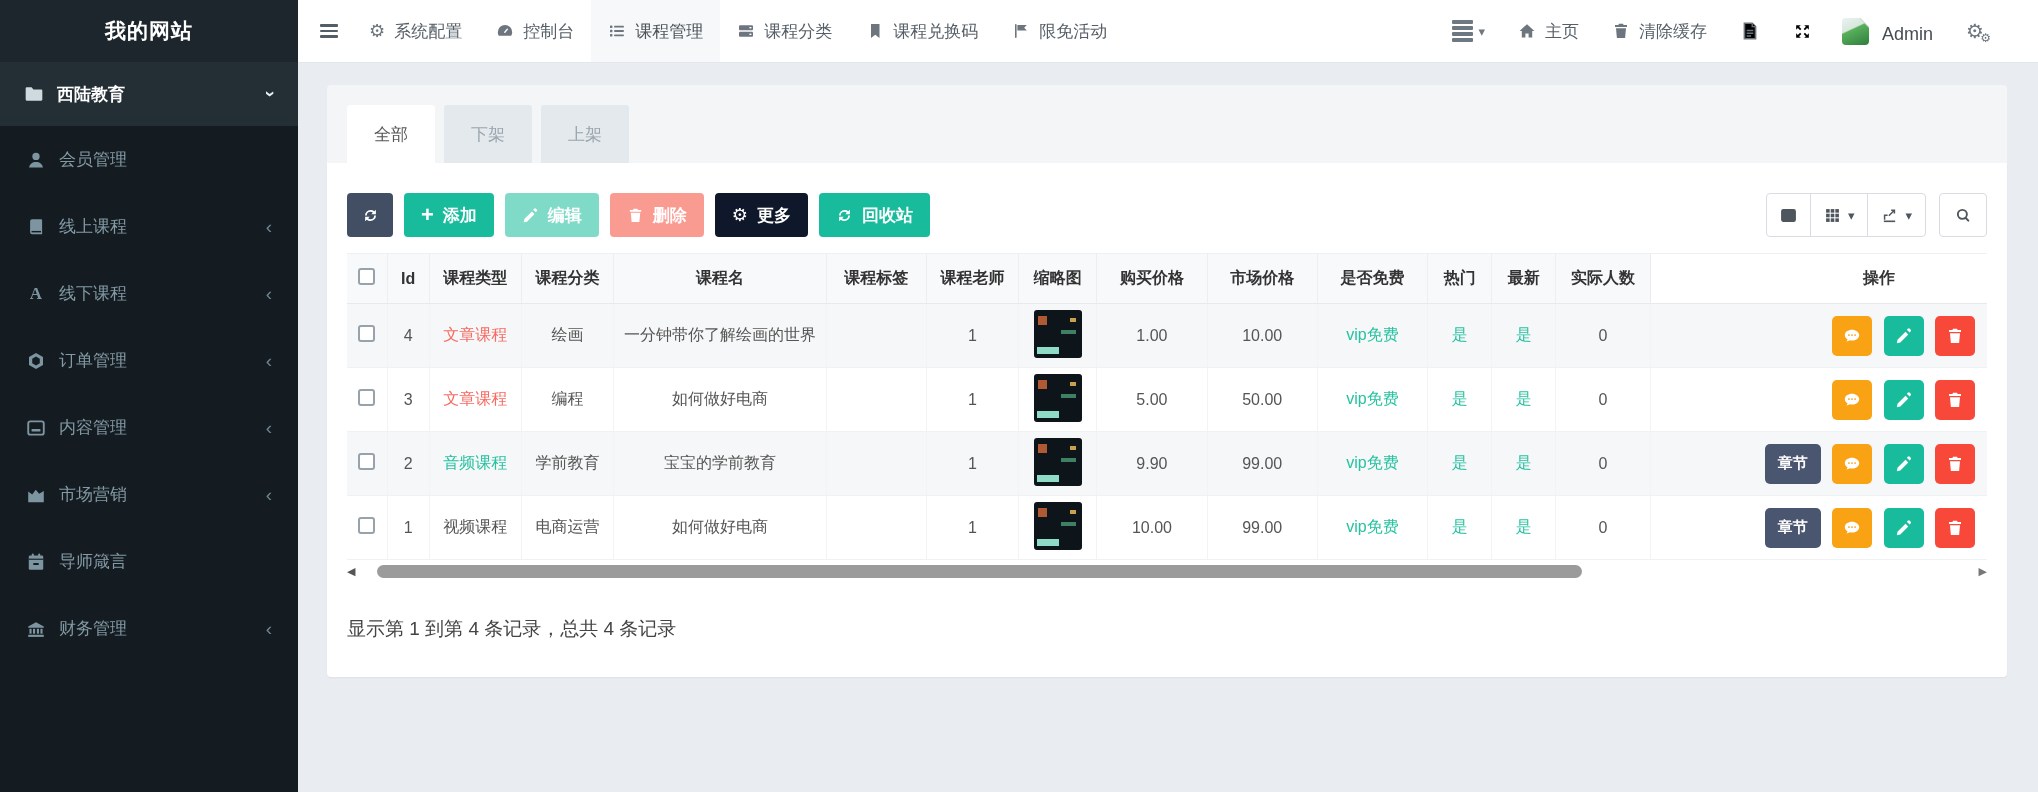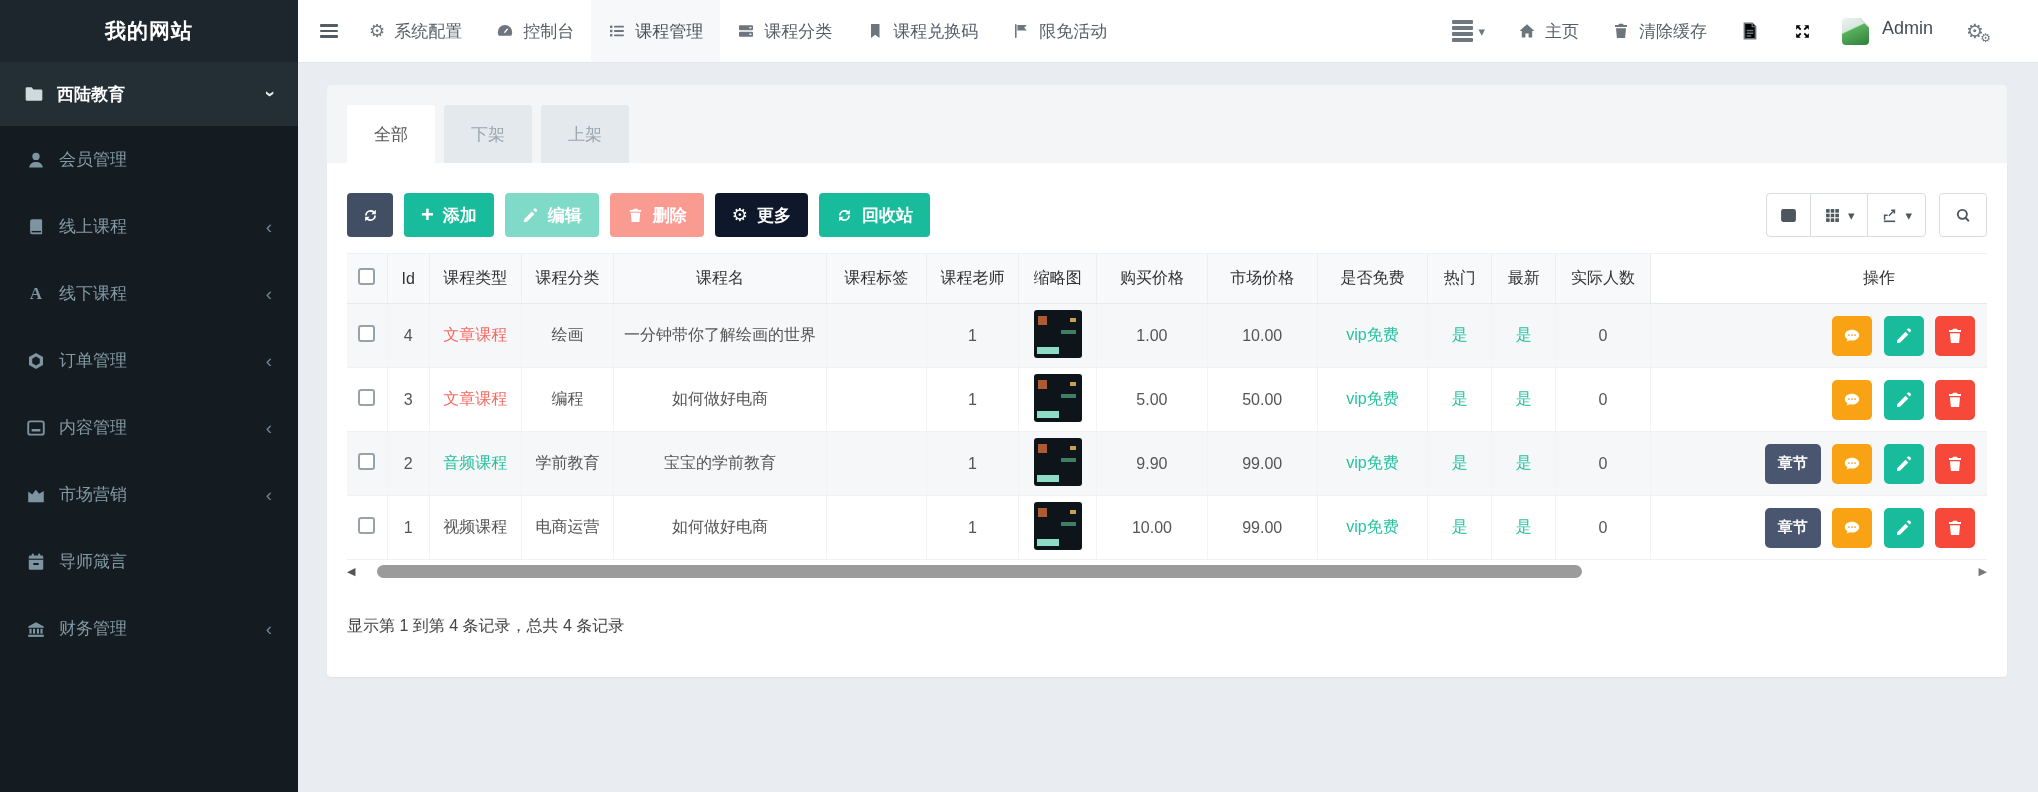--- a/index.html
+++ b/index.html
@@ -66,21 +66,21 @@
   .tool-right{margin-left:auto;display:flex;align-items:center}
   .wbtn{height:44px;background:#fff;border:1px solid #d9dde1;color:#4e565e;display:inline-flex;align-items:center;justify-content:center;padding:0 13px;cursor:pointer;margin-left:-1px}
   .wbtn svg.ic{width:17px;height:17px}
   .wbtn.first{border-radius:4px 0 0 4px;margin-left:0}
   .wbtn.last{border-radius:0 4px 4px 0}
   .wbtn .caret::after{margin-left:7px;color:#4e565e}
   .search-btn{margin-left:13px;border-radius:4px;width:48px}
 
   
   table{width:100%;border-collapse:collapse;table-layout:fixed;margin-top:16px}
-  thead th{height:50px;font-size:16px;color:#333;font-weight:normal;background:#f7f9fa;border-bottom:1px solid #e7eaed;border-top:1px solid #eef1f3;border-left:1px solid #eceff1;text-align:center;padding:0 4px;overflow:hidden;white-space:nowrap}
+  thead th{height:50px;font-size:16px;color:#333;font-weight:bold;background:#f7f9fa;border-bottom:1px solid #e7eaed;border-top:1px solid #eef1f3;border-left:1px solid #eceff1;text-align:center;padding:0 4px;overflow:hidden;white-space:nowrap}
   thead th:first-child{border-left:none}
   tbody td{height:64px;font-size:16px;color:#555;border-bottom:1px solid #f0f1f3;border-left:1px solid #f1f3f5;text-align:center;vertical-align:middle;padding:0 4px;overflow:hidden;white-space:nowrap}
   tbody td:first-child{border-left:none}
   tbody tr:nth-child(odd) td{background:#f6f7f8}
   th.op{background:#fff;text-align:right;padding-right:92px;border-left:1px solid #e9ebee}
   td.op{text-align:right;padding-right:12px}
   .t-red{color:#f76b63}
   .t-teal{color:#27c2a0}
   .link-teal{color:#27c2a0}
   .cb{width:17px;height:17px;border:2px solid #98a2ab;border-radius:3px;background:#fff;display:inline-block;cursor:pointer}
@@ -92,21 +92,21 @@
   .abtn.edit{background:#18bc9c}
   .abtn.trash{background:#f8483a}
 
   
   .hscroll{height:17px;position:relative;margin-top:3px}
   .hs-arrow{position:absolute;top:2px;font-size:11px;color:#555;cursor:pointer;line-height:13px}
   .hs-arrow.left{left:0}.hs-arrow.left::before{content:"◀"}
   .hs-arrow.right{right:0}.hs-arrow.right::before{content:"▶";color:#777}
   .hs-thumb{position:absolute;left:30px;top:2px;width:1205px;height:13px;background:#9b9b9b;border-radius:7px;cursor:grab}
 
-  .records{margin-top:36px;font-size:16px;color:#444}
+  .records{margin-top:36px;font-size:19px;color:#444}
 </style>
 </head>
 <body>
 
 <aside class="sidebar">
   <div class="brand">我的网站</div>
 
   <div class="root-item">
     <svg class="ic" width="20" height="20" viewBox="0 0 18 18">
         <path d="M1.5 4a1 1 0 011-1h4.3l1.7 2h7a1 1 0 011 1v8a1 1 0 01-1 1h-13a1 1 0 01-1-1z"></path>
@@ -266,21 +266,21 @@
             <path d="M4 2h7l3 3v11H4z"></path>
             <path d="M11 2v3h3" stroke-width="1.2"></path>
             <path d="M6 8.5h6M6 11h6M6 13.5h4" stroke-width="1.3"></path>
           </svg>
       </span>
       <span style="cursor:pointer">
         <svg class="ic" width="19" height="19" viewBox="0 0 18 18" fill="#5d666e">
             <path d="M3 3h4.4L5.8 4.6l2.1 2.1-1.2 1.2-2.1-2.1L3 7.4zM15 3v4.4l-1.6-1.6-2.1 2.1-1.2-1.2 2.1-2.1L10.6 3zM3 15v-4.4l1.6 1.6 2.1-2.1 1.2 1.2-2.1 2.1L7.4 15zM15 15h-4.4l1.6-1.6-2.1-2.1 1.2-1.2 2.1 2.1 1.6-1.6z"></path>
           </svg>
       </span>
-      <span style="display:flex;align-items:flex-start;margin-left:30px">
+      <span style="display:flex;align-items:flex-end;margin-left:30px">
         <span class="avatar"></span>
         <span class="username">Admin</span>
       </span>
       <span class="cogs"></span>
     </div>
   </header>
 
   <div class="content">
     <div class="tabs">
       <div class="tab active">全部</div>

